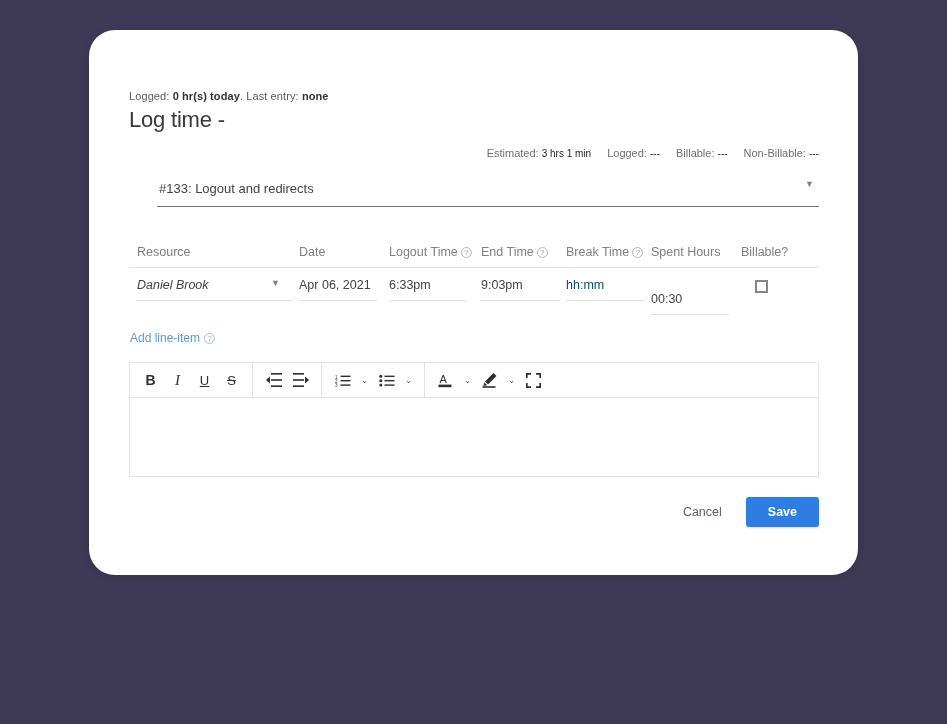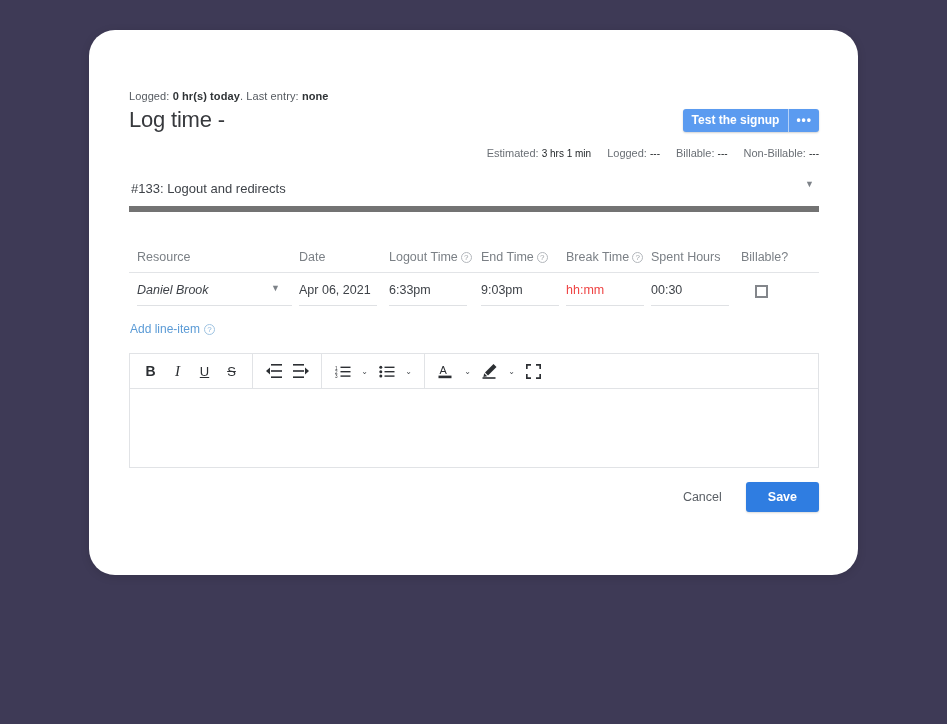--- a/index.html
+++ b/index.html
@@ -88,23 +88,24 @@
     font-size: 11px;
     color: #6a6f75;
     margin-bottom: 18px;
     white-space: nowrap;
   }
   .stats-row .stat b { color: #24282b; font-weight: 400; font-size: 10px; margin-top: 48px; }
 
   
   .task-select {
     position: relative;
-    border-bottom: 6px solid #737373;
+    border-bottom: 1px solid #737373;
     padding: 2px 0 9px 2px;
     margin-bottom: 22px;
+    margin-left: 28px;
   }
   .task-select .sel-text {
     font-size: 13px;
     color: #3f4349;
   }
   .task-select .caret {
     position: absolute;
     right: 5px; top: 2px;
     font-size: 9px;
     color: #7d8288;
@@ -154,33 +155,33 @@
   .col-billable { width: 70px; }
 
   .field {
     border-bottom: 1px solid #dfe1e4;
     padding-bottom: 8px;
     font-size: 12.5px;
     color: #3f4349;
     position: relative;
     white-space: nowrap;
   }
-  .field.placeholder { color: #ef4444; }
+  .field.placeholder { color: #0c4a6e; }
   .field.w-caret .caret2 {
     position: absolute;
     right: 12px; top: 0px;
     font-size: 9px;
     color: #7d8288;
   }
   .field-resource { width: 155px; font-style: italic; }
   .field-date  { width: 78px; }
   .field-start { width: 78px; }
   .field-end   { width: 78px; }
   .field-break { width: 78px; }
-  .field-spent { width: 78px; }
+  .field-spent { width: 78px; margin-top: 14px; }
 
   .checkbox-cell {
     padding-top: 2px;
     padding-left: 14px;
   }
   .checkbox {
     width: 13px; height: 13px;
     border: 2px solid #83868b;
     background: #fff;
     display: block;
@@ -237,21 +238,21 @@
     color: #4a4e53;
     cursor: pointer;
   }
   .editor-body {
     height: 78px;
     background: #fff;
   }
 
   
   .footer {
-    margin-top: 14px;
+    margin-top: 20px;
     display: flex;
     justify-content: flex-end;
     align-items: center;
     gap: 22px;
   }
   .cancel-btn {
     font-size: 12.5px;
     color: #5a5f65;
     cursor: pointer;
     background: none; border: none;
@@ -278,24 +279,20 @@
   <div class="card-inner">
 
     <p class="logged-line">
       <span>Logged:</span>
       <b>0 hr(s) today</b><span>. Last entry:</span>
       <b>none</b>
     </p>
 
     <div class="title-row">
       <span class="title-text">Log time -</span>
-      <span class="task-badge">
-        <span class="badge-label">Test the signup</span>
-        <span class="badge-more">•••</span>
-      </span>
     </div>
 
     <div class="stats-row">
       <span class="stat">
         <span>Estimated:</span>
         <b>3 hrs 1 min</b>
       </span>
       <span class="stat">
         <span>Logged:</span>
         <b>---</b>

